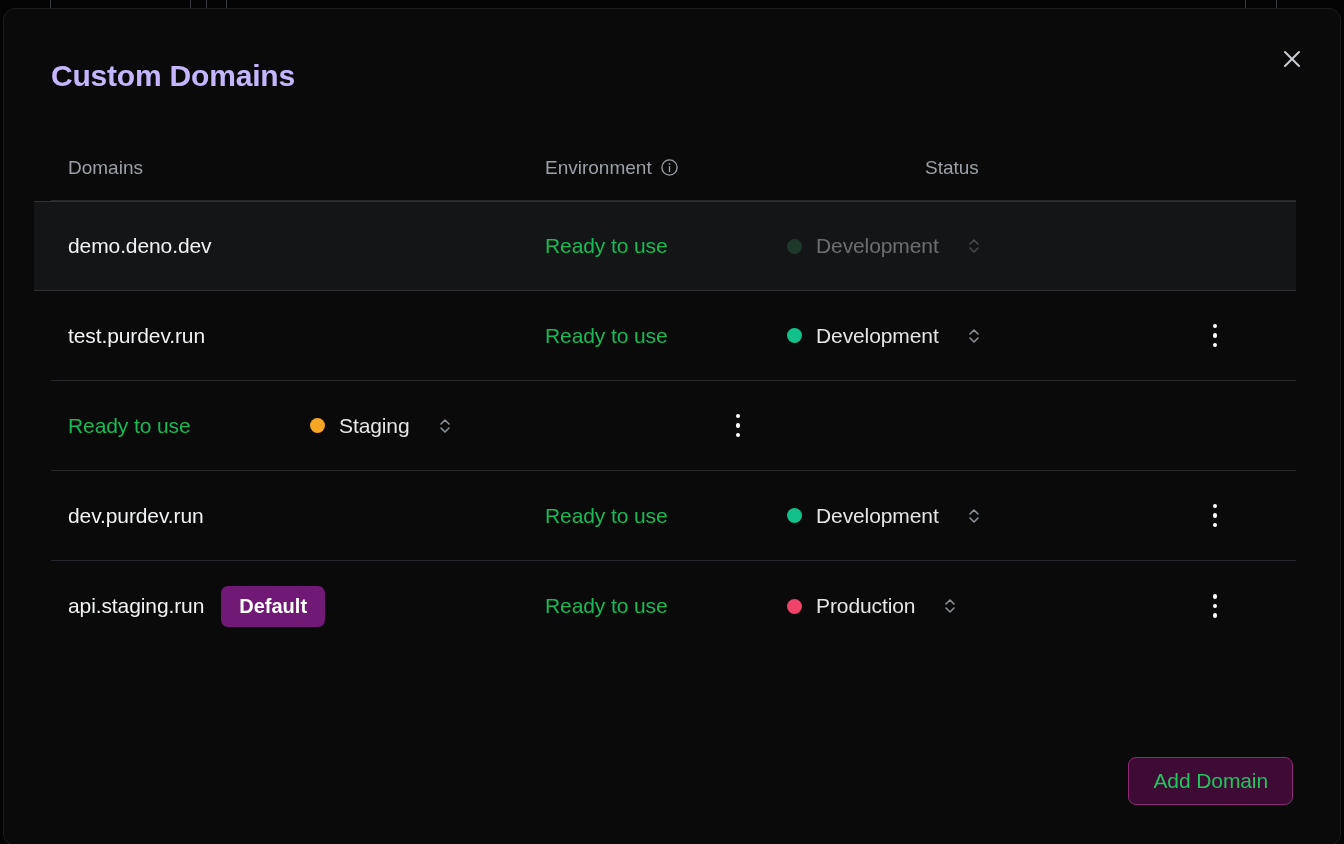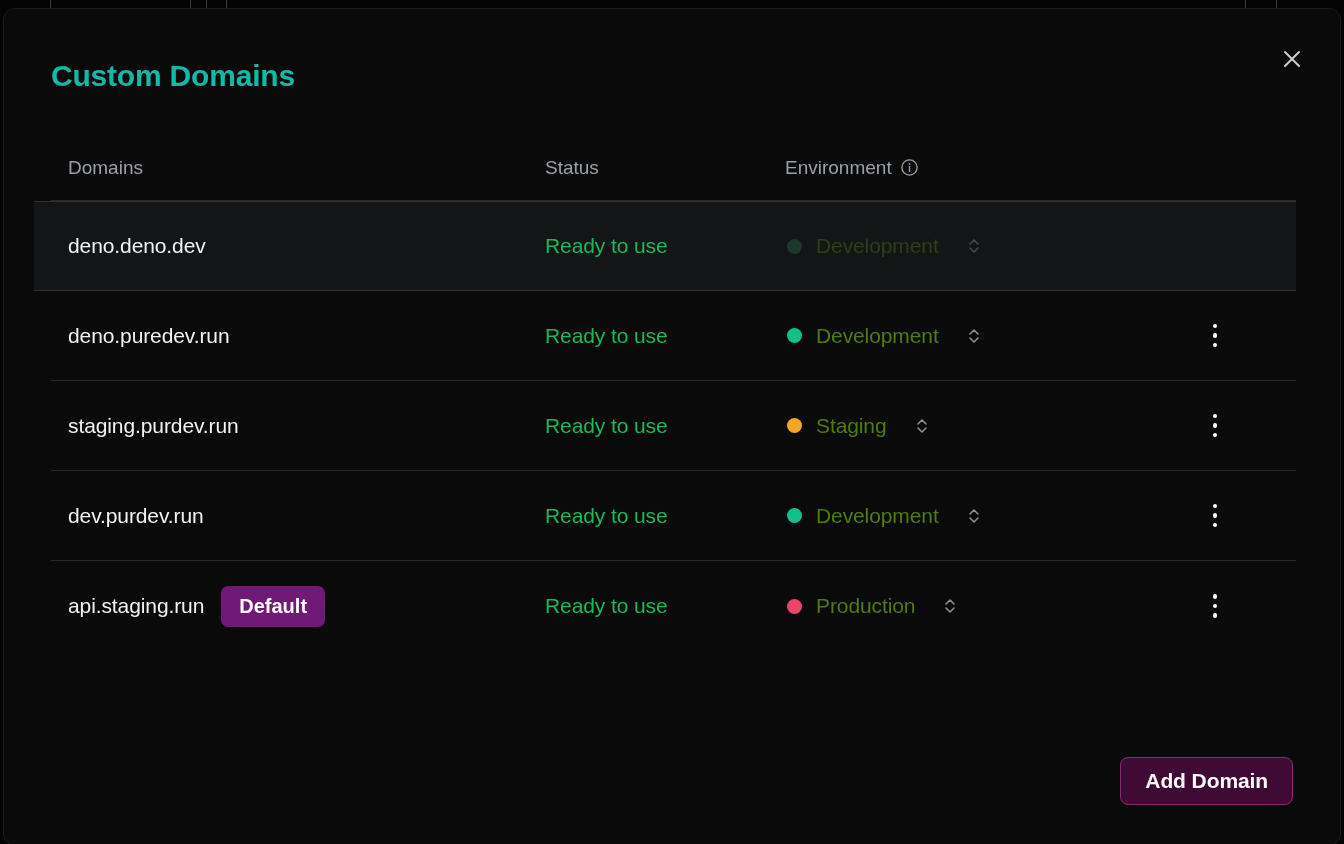--- a/index.html
+++ b/index.html
@@ -57,21 +57,21 @@
   }
   #close-btn svg { display: block; }
 
   #modal-title {
     position: absolute;
     left: 47px;
     top: 50px;
     font-size: 30px;
     font-weight: 700;
     letter-spacing: -0.2px;
-    color: #14b8a6;
+    color: #c4b5fd;
   }
 
   
   #domains-table {
     position: absolute;
     left: 47px;
     top: 134px;
     width: 1245px;
   }
 
@@ -170,21 +170,21 @@
     color: inherit;
   }
   .env-dot {
     width: 15px;
     height: 15px;
     border-radius: 50%;
     flex: 0 0 auto;
   }
   .env-label {
     font-size: 21px;
-    color: #4d7c0f;
+    color: #e5e5e5;
     letter-spacing: -0.1px;
     white-space: nowrap;
   }
   .env-chev {
     display: inline-flex;
     margin-left: 14px;
     color: #8b9097;
   }
 
   .row.dimmed .env-select { opacity: 0.42; cursor: default; }
@@ -216,23 +216,23 @@
   
   #add-domain-btn {
     position: absolute;
     right: 47px;
     bottom: 40px;
     height: 48px;
     padding: 0 24px;
     background: #3d0b33;
     border: 1px solid #8e2a75;
     border-radius: 8px;
-    color: #ffffff;
+    color: #22c55e;
     font-size: 21px;
-    font-weight: 700;
+    font-weight: 400;
     letter-spacing: -0.1px;
     cursor: pointer;
     font-family: "Liberation Sans", "DejaVu Sans", sans-serif;
   }
 </style>
 </head>
 <body>
 
 <div id="backdrop">
     <div class="bg-col-line" style="left: 50px;"></div>
@@ -251,38 +251,38 @@
     <svg width="24" height="24" viewBox="0 0 24 24" fill="none" stroke="currentColor" stroke-width="2" stroke-linecap="round">
       <line x1="5" y1="5" x2="19" y2="19"></line>
       <line x1="19" y1="5" x2="5" y2="19"></line>
     </svg>
   </button>
 
   <div id="domains-table">
 
     <div class="table-head">
       <div class="th col-domain">Domains</div>
-      <div class="th col-status">Status</div>
       <div class="th col-env">
         <span>Environment</span>
         <span class="info-icon">
           <svg width="19" height="19" viewBox="0 0 20 20" fill="none" stroke="currentColor" stroke-width="1.4">
             <circle cx="10" cy="10" r="8"></circle>
             <line x1="10" y1="9" x2="10" y2="14.2" stroke-linecap="round"></line>
             <circle cx="10" cy="6.2" r="0.95" fill="currentColor" stroke="none"></circle>
           </svg>
         </span>
       </div>
+      <div class="th col-status">Status</div>
       <div class="th col-menu"></div>
     </div>
 
     <div id="rows-container">
   <div class="row highlighted dimmed">
     <div class="domain-cell">
-      <span class="domain-name">deno.deno.dev</span>
+      <span class="domain-name">demo.deno.dev</span>
 
     </div>
     <div class="status-cell">Ready to use</div>
     <div class="env-cell">
       <button class="env-select">
         <span class="env-dot" style="background: rgb(47, 107, 75);"></span>
         <span class="env-label">Development</span>
         <span class="env-chev">
           <svg width="14" height="20" viewBox="0 0 14 20" fill="none" stroke="currentColor" stroke-width="1.6" stroke-linecap="round" stroke-linejoin="round">
             <polyline points="3,8 7,4 11,8"></polyline>
@@ -291,21 +291,21 @@
         </span>
       </button>
     </div>
     <div class="menu-cell">
       
     </div>
   </div>
 
   <div class="row">
     <div class="domain-cell">
-      <span class="domain-name">deno.puredev.run</span>
+      <span class="domain-name">test.purdev.run</span>
 
     </div>
     <div class="status-cell">Ready to use</div>
     <div class="env-cell">
       <button class="env-select">
         <span class="env-dot" style="background: rgb(18, 193, 138);"></span>
         <span class="env-label">Development</span>
         <span class="env-chev">
           <svg width="14" height="20" viewBox="0 0 14 20" fill="none" stroke="currentColor" stroke-width="1.6" stroke-linecap="round" stroke-linejoin="round">
             <polyline points="3,8 7,4 11,8"></polyline>
@@ -317,24 +317,20 @@
     <div class="menu-cell">
       <button class="kebab-btn" aria-label="More options">
         <span></span>
               <span></span>
               <span></span>
       </button>
     </div>
   </div>
 
   <div class="row">
-    <div class="domain-cell">
-      <span class="domain-name">staging.purdev.run</span>
-
-    </div>
     <div class="status-cell">Ready to use</div>
     <div class="env-cell">
       <button class="env-select">
         <span class="env-dot" style="background: rgb(245, 166, 35);"></span>
         <span class="env-label">Staging</span>
         <span class="env-chev">
           <svg width="14" height="20" viewBox="0 0 14 20" fill="none" stroke="currentColor" stroke-width="1.6" stroke-linecap="round" stroke-linejoin="round">
             <polyline points="3,8 7,4 11,8"></polyline>
             <polyline points="3,12 7,16 11,12"></polyline>
           </svg>

